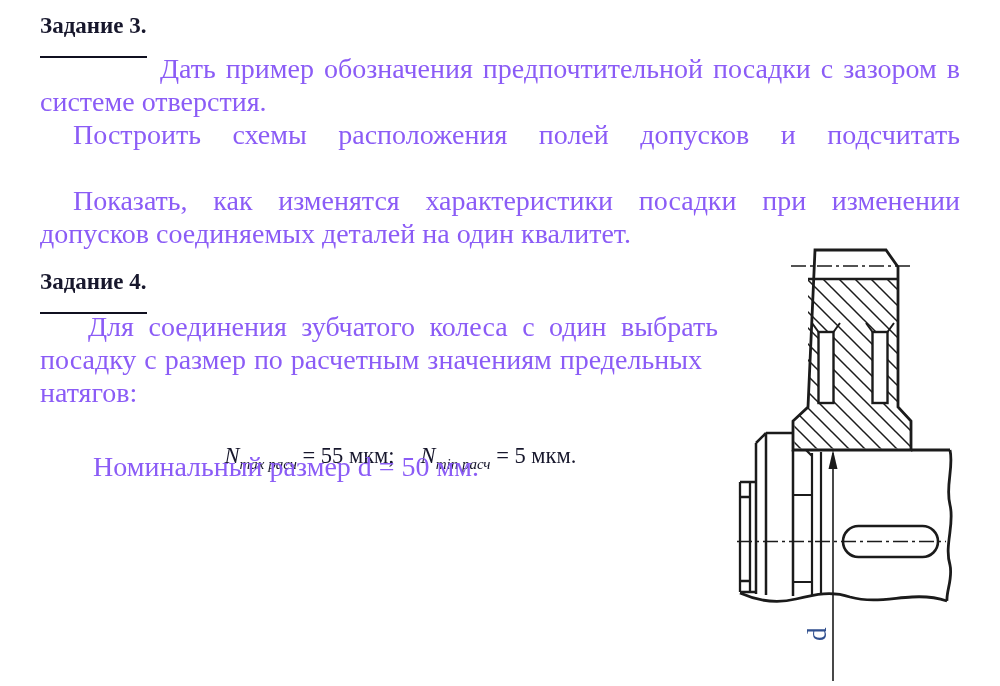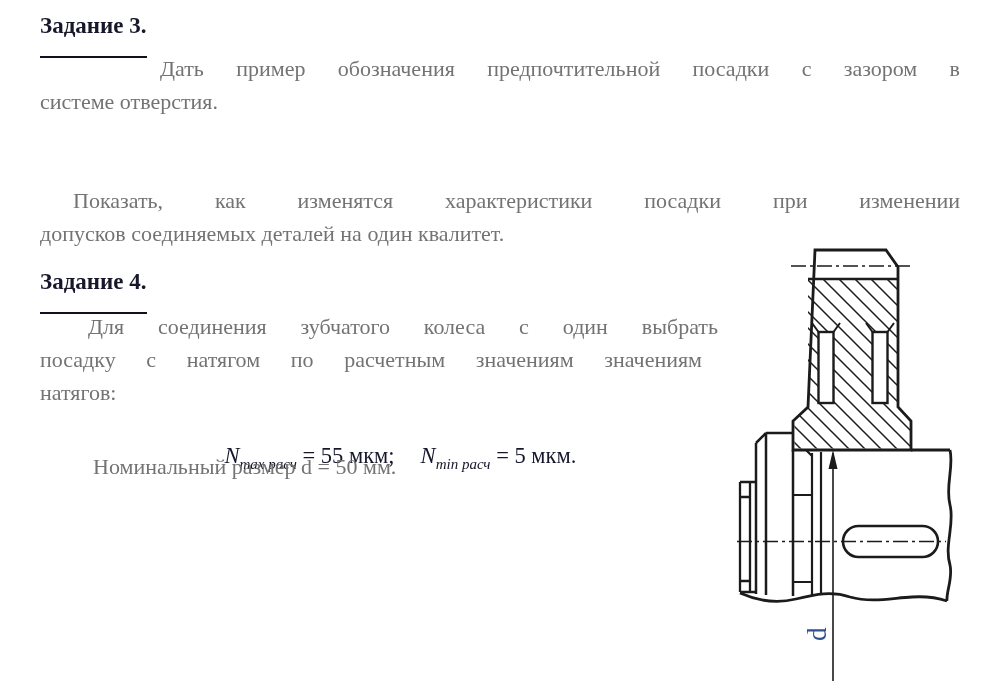--- a/index.html
+++ b/index.html
@@ -6,24 +6,24 @@
   .page{
     position:relative;
     width:1000px;height:686px;
     background:#ffffff;
     font-family:"Liberation Serif","DejaVu Serif",serif;
     color:#17172c;
     overflow:hidden;
   }
   .line{
     position:absolute;
-    font-size:22px;
+    font-size:28px;
     line-height:30px;
     white-space:normal;
-    color:#737373;
+    color:#8b5cf6;
   }
   .just{
     text-align:justify;
     text-align-last:justify;
   }
   .heading{
     position:absolute;
     font-size:23px;
     line-height:30px;
     font-weight:bold;
@@ -47,28 +47,29 @@
 </head>
 <body>
 
 <div class="page">
 
   <div class="heading" style="left:40px;top:11px;"><span>Задание 3.</span></div>
 
   <div class="line just" style="left:160px;top:54px;width:800px;">Дать пример обозначения предпочтительной посадки с зазором в</div>
   <div class="line" style="left:40px;top:87px;">системе отверстия.</div>
 
+  <div class="line just" style="left:73px;top:120px;width:887px;">Построить схемы расположения полей допусков и подсчитать</div>
 
   <div class="line just" style="left:73px;top:186px;width:887px;">Показать, как изменятся характеристики посадки при изменении</div>
   <div class="line" style="left:40px;top:219px;">допусков соединяемых деталей на один квалитет.</div>
 
   <div class="heading" style="left:40px;top:267px;"><span>Задание 4.</span></div>
 
   <div class="line just" style="left:88px;top:312px;width:630px;">Для соединения зубчатого колеса с один выбрать</div>
-  <div class="line just" style="left:40px;top:345px;width:662px;">посадку с натягом по расчетным значениям значениям</div>
+  <div class="line just" style="left:40px;top:345px;width:662px;">посадку с размер по расчетным значениям предельных</div>
   <div class="line" style="left:40px;top:378px;">натягов:</div>
 
   <div class="formula" style="left:202px;top:411px;">
     <span class="fsym">N</span><sub class="fsub">max расч</sub><span> = 55 мкм;</span><span class="fgap"></span><span class="fsym">N</span><sub class="fsub">min расч</sub><span> = 5 мкм.</span>
   </div>
 
   <div class="line" style="left:93px;top:452px;">Номинальный размер d = 50 мм.</div>
 
   <svg class="figure" width="285" height="446" viewBox="690 240 285 446">
     <defs>

